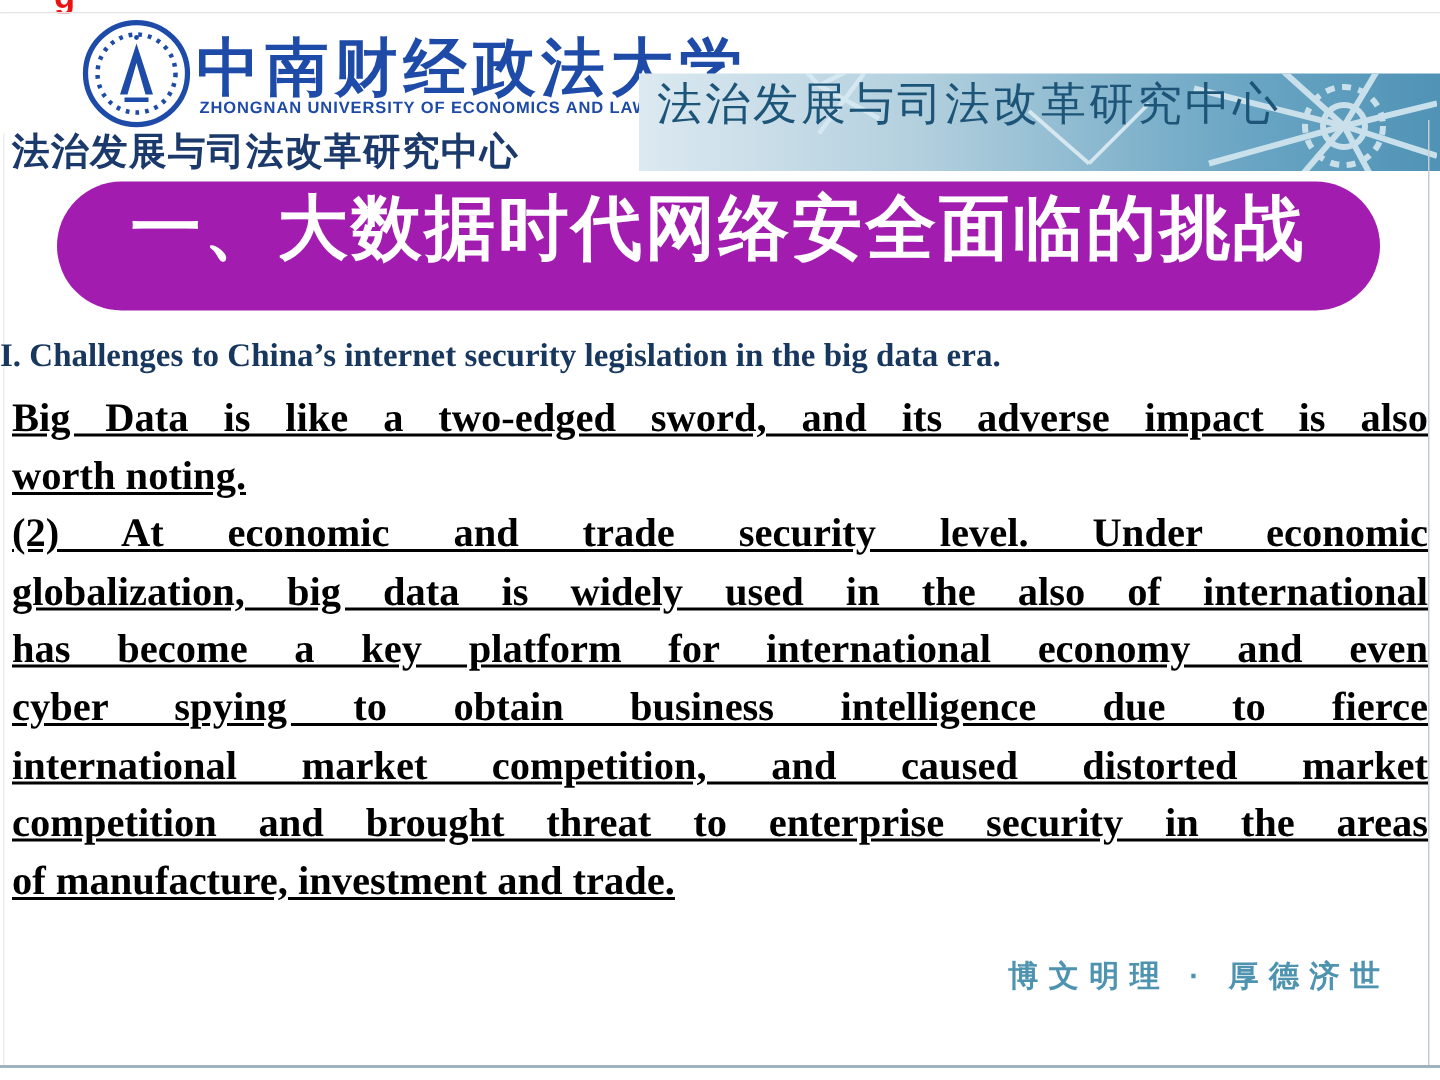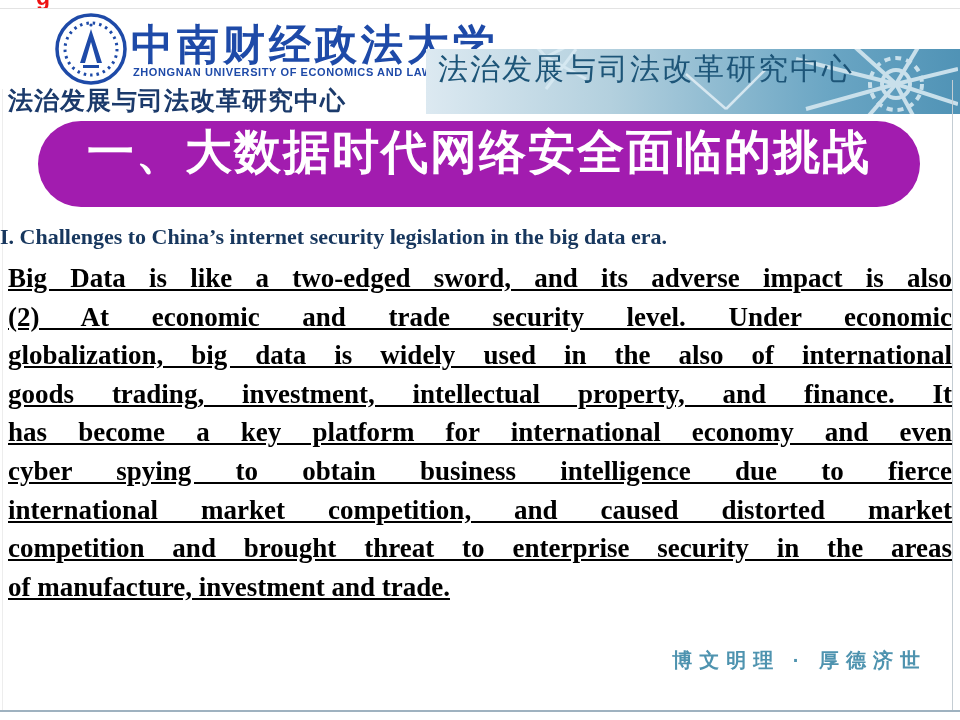--- a/index.html
+++ b/index.html
@@ -64,21 +64,21 @@
     line-height:38.6px;text-align:justify;text-align-last:justify;
     text-justify:inter-word;white-space:normal;overflow:visible;
   }
   .jline.last{text-align:left;text-align-last:left;}
 
   .footer{position:absolute;right:33px;top:635px;text-align:right;}
   .footer-url{
     color:#4189a9;font:bold 17px "Liberation Sans",sans-serif;letter-spacing:1px;
   }
   .footer-motto{
-    margin-top:12px;color:#4e93af;font:bold 20px "Liberation Sans",sans-serif;
+    margin-top:2px;color:#4e93af;font:bold 20px "Liberation Sans",sans-serif;
     letter-spacing:7px;white-space:nowrap;
   }
 </style>
 </head>
 <body>
 
 <div class="slide">
 
   <span class="top-fragment">g</span>
   <div class="top-hairline"></div>
@@ -127,23 +127,23 @@
   <div class="project-title">法治发展与司法改革研究中心</div>
 
   <div class="section-bar">
     <span>一、大数据时代网络安全面临的挑战</span>
   </div>
 
   <div class="section-sub">I. Challenges to China’s internet security legislation in the big data era.</div>
 
   <div class="body-text">
     <div class="jline">Big Data is like a two-edged sword, and its adverse impact is also</div>
+    <div class="jline last">worth noting.</div>
     <div class="jline">(2) At economic and trade security level. Under economic</div>
     <div class="jline">globalization, big data is widely used in the also of international</div>
-    <div class="jline">goods trading, investment, intellectual property, and finance. It</div>
     <div class="jline">has become a key platform for international economy and even</div>
     <div class="jline">cyber spying to obtain business intelligence due to fierce</div>
     <div class="jline">international market competition, and caused distorted market</div>
     <div class="jline">competition and brought threat to enterprise security in the areas</div>
     <div class="jline last">of manufacture, investment and trade.</div>
   </div>
 
   <div class="footer">
     <div class="footer-motto">博文明理 · 厚德济世</div>
   </div>

